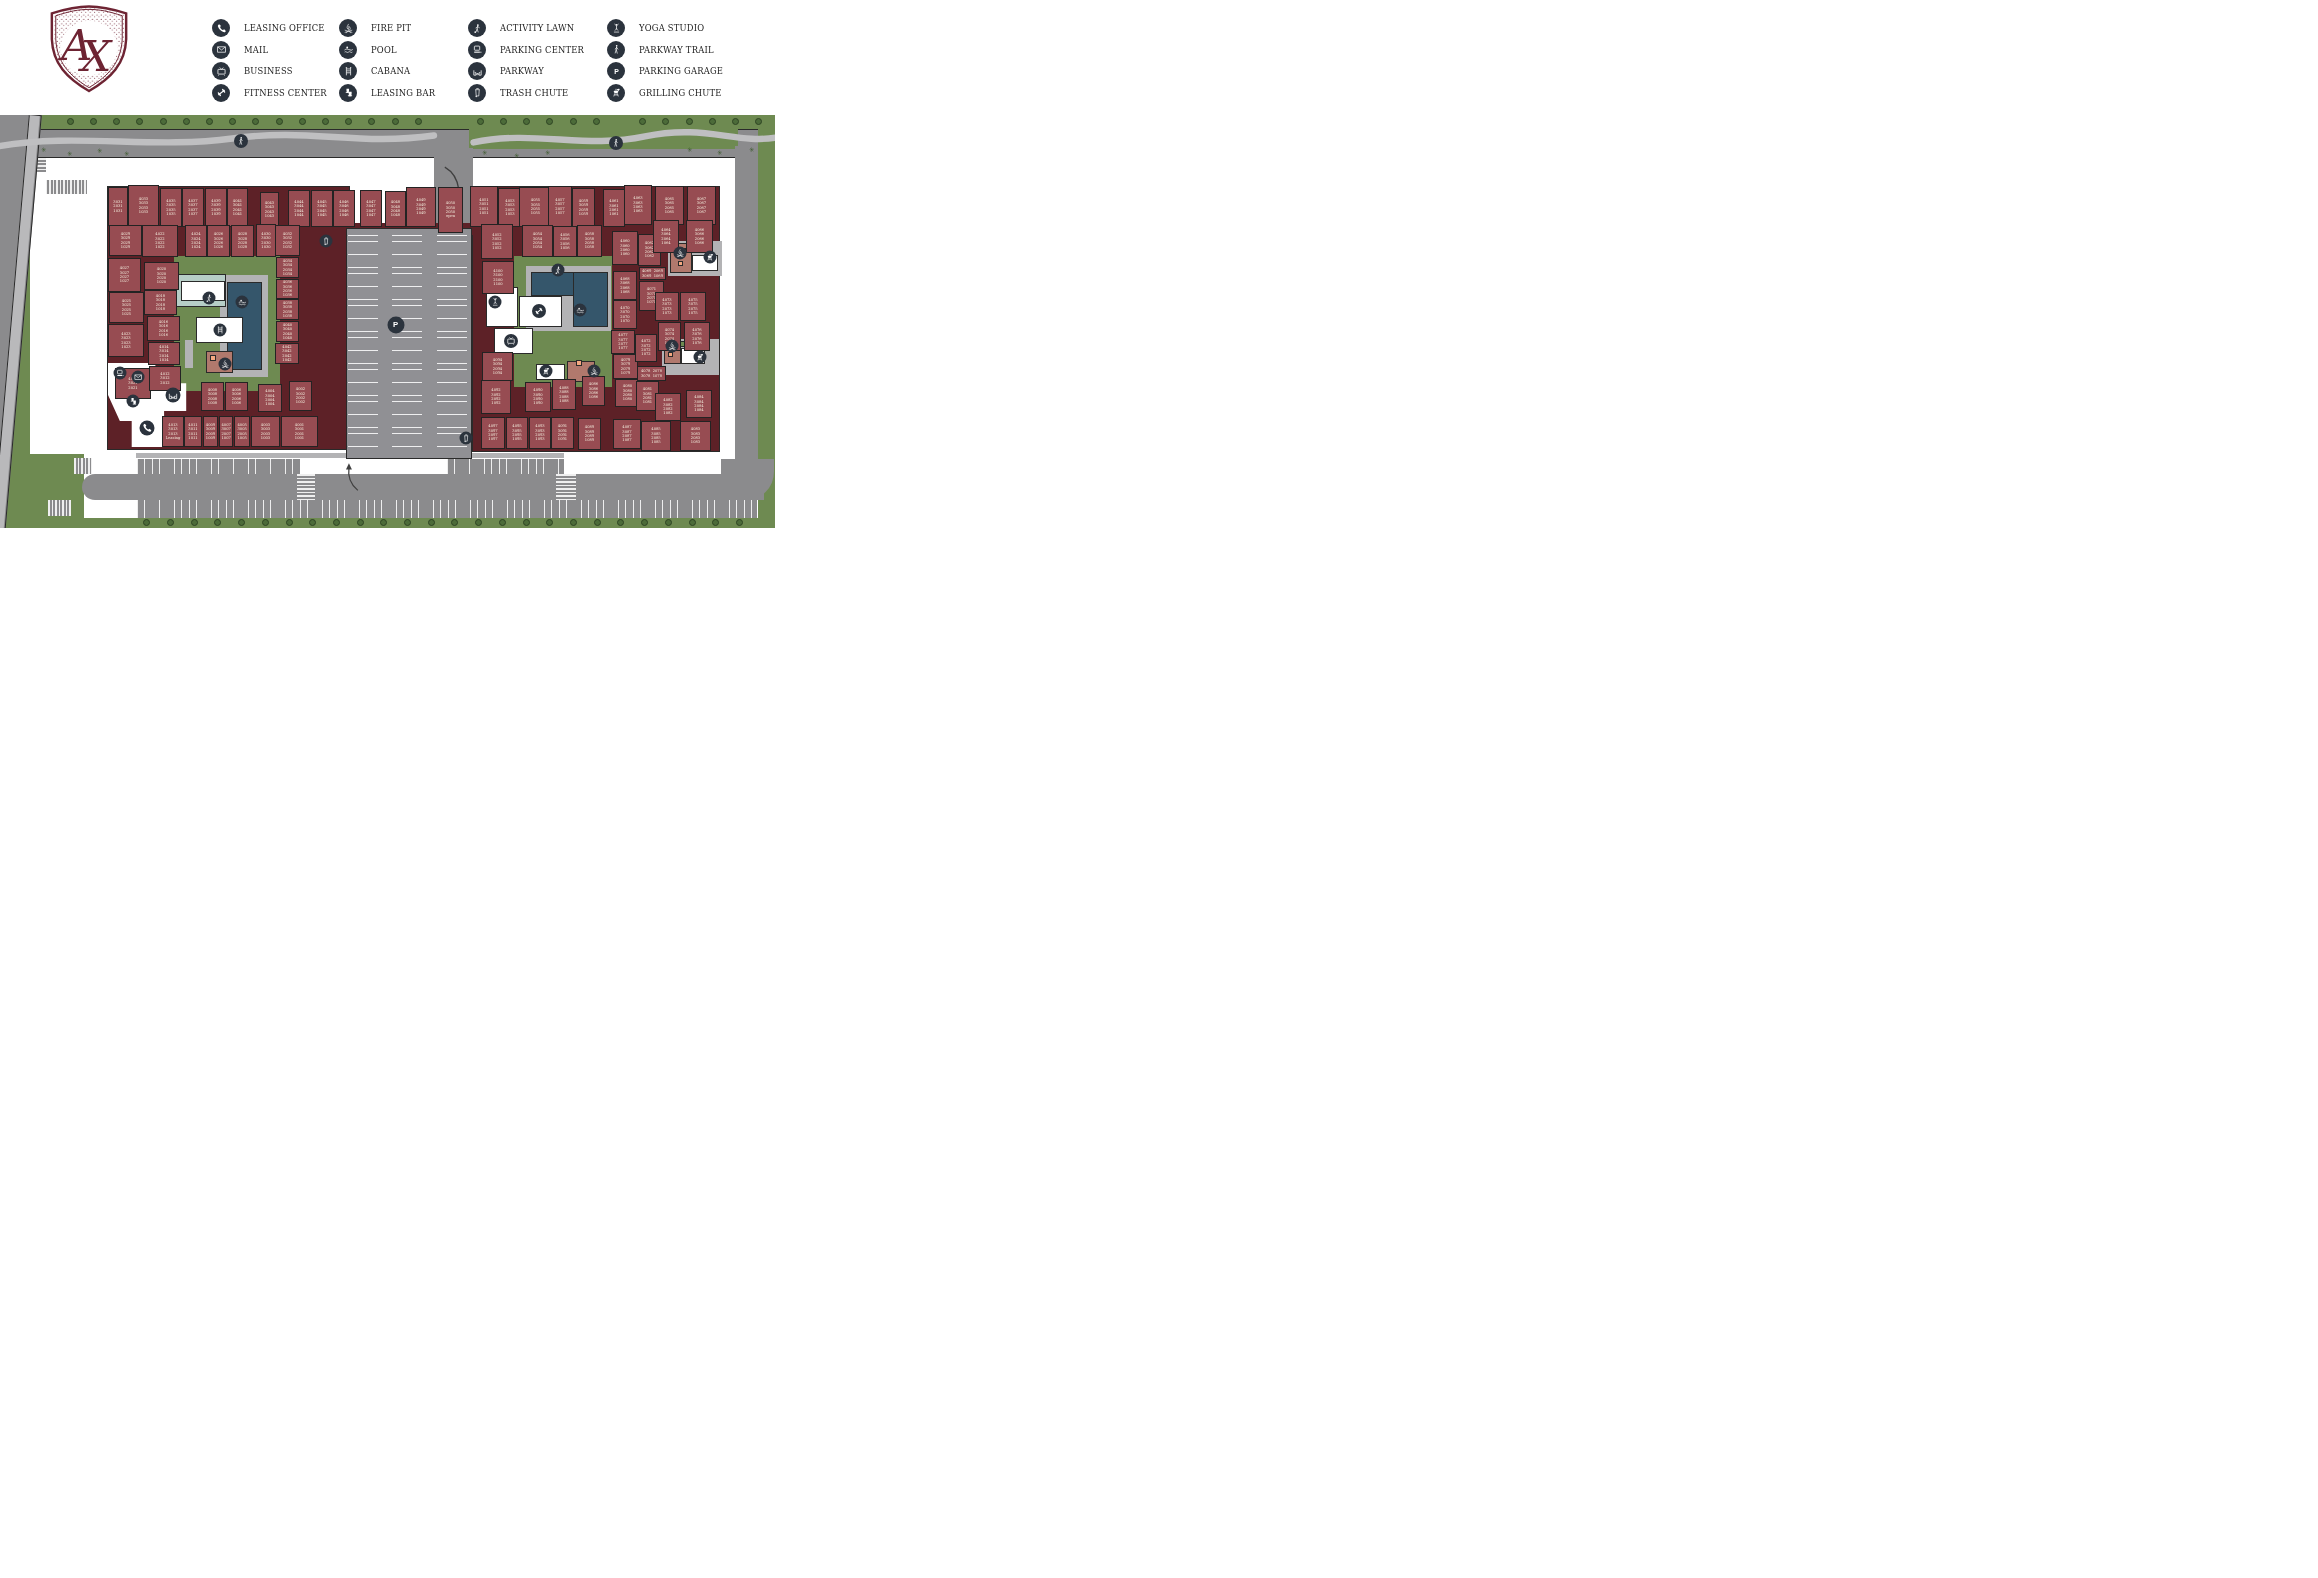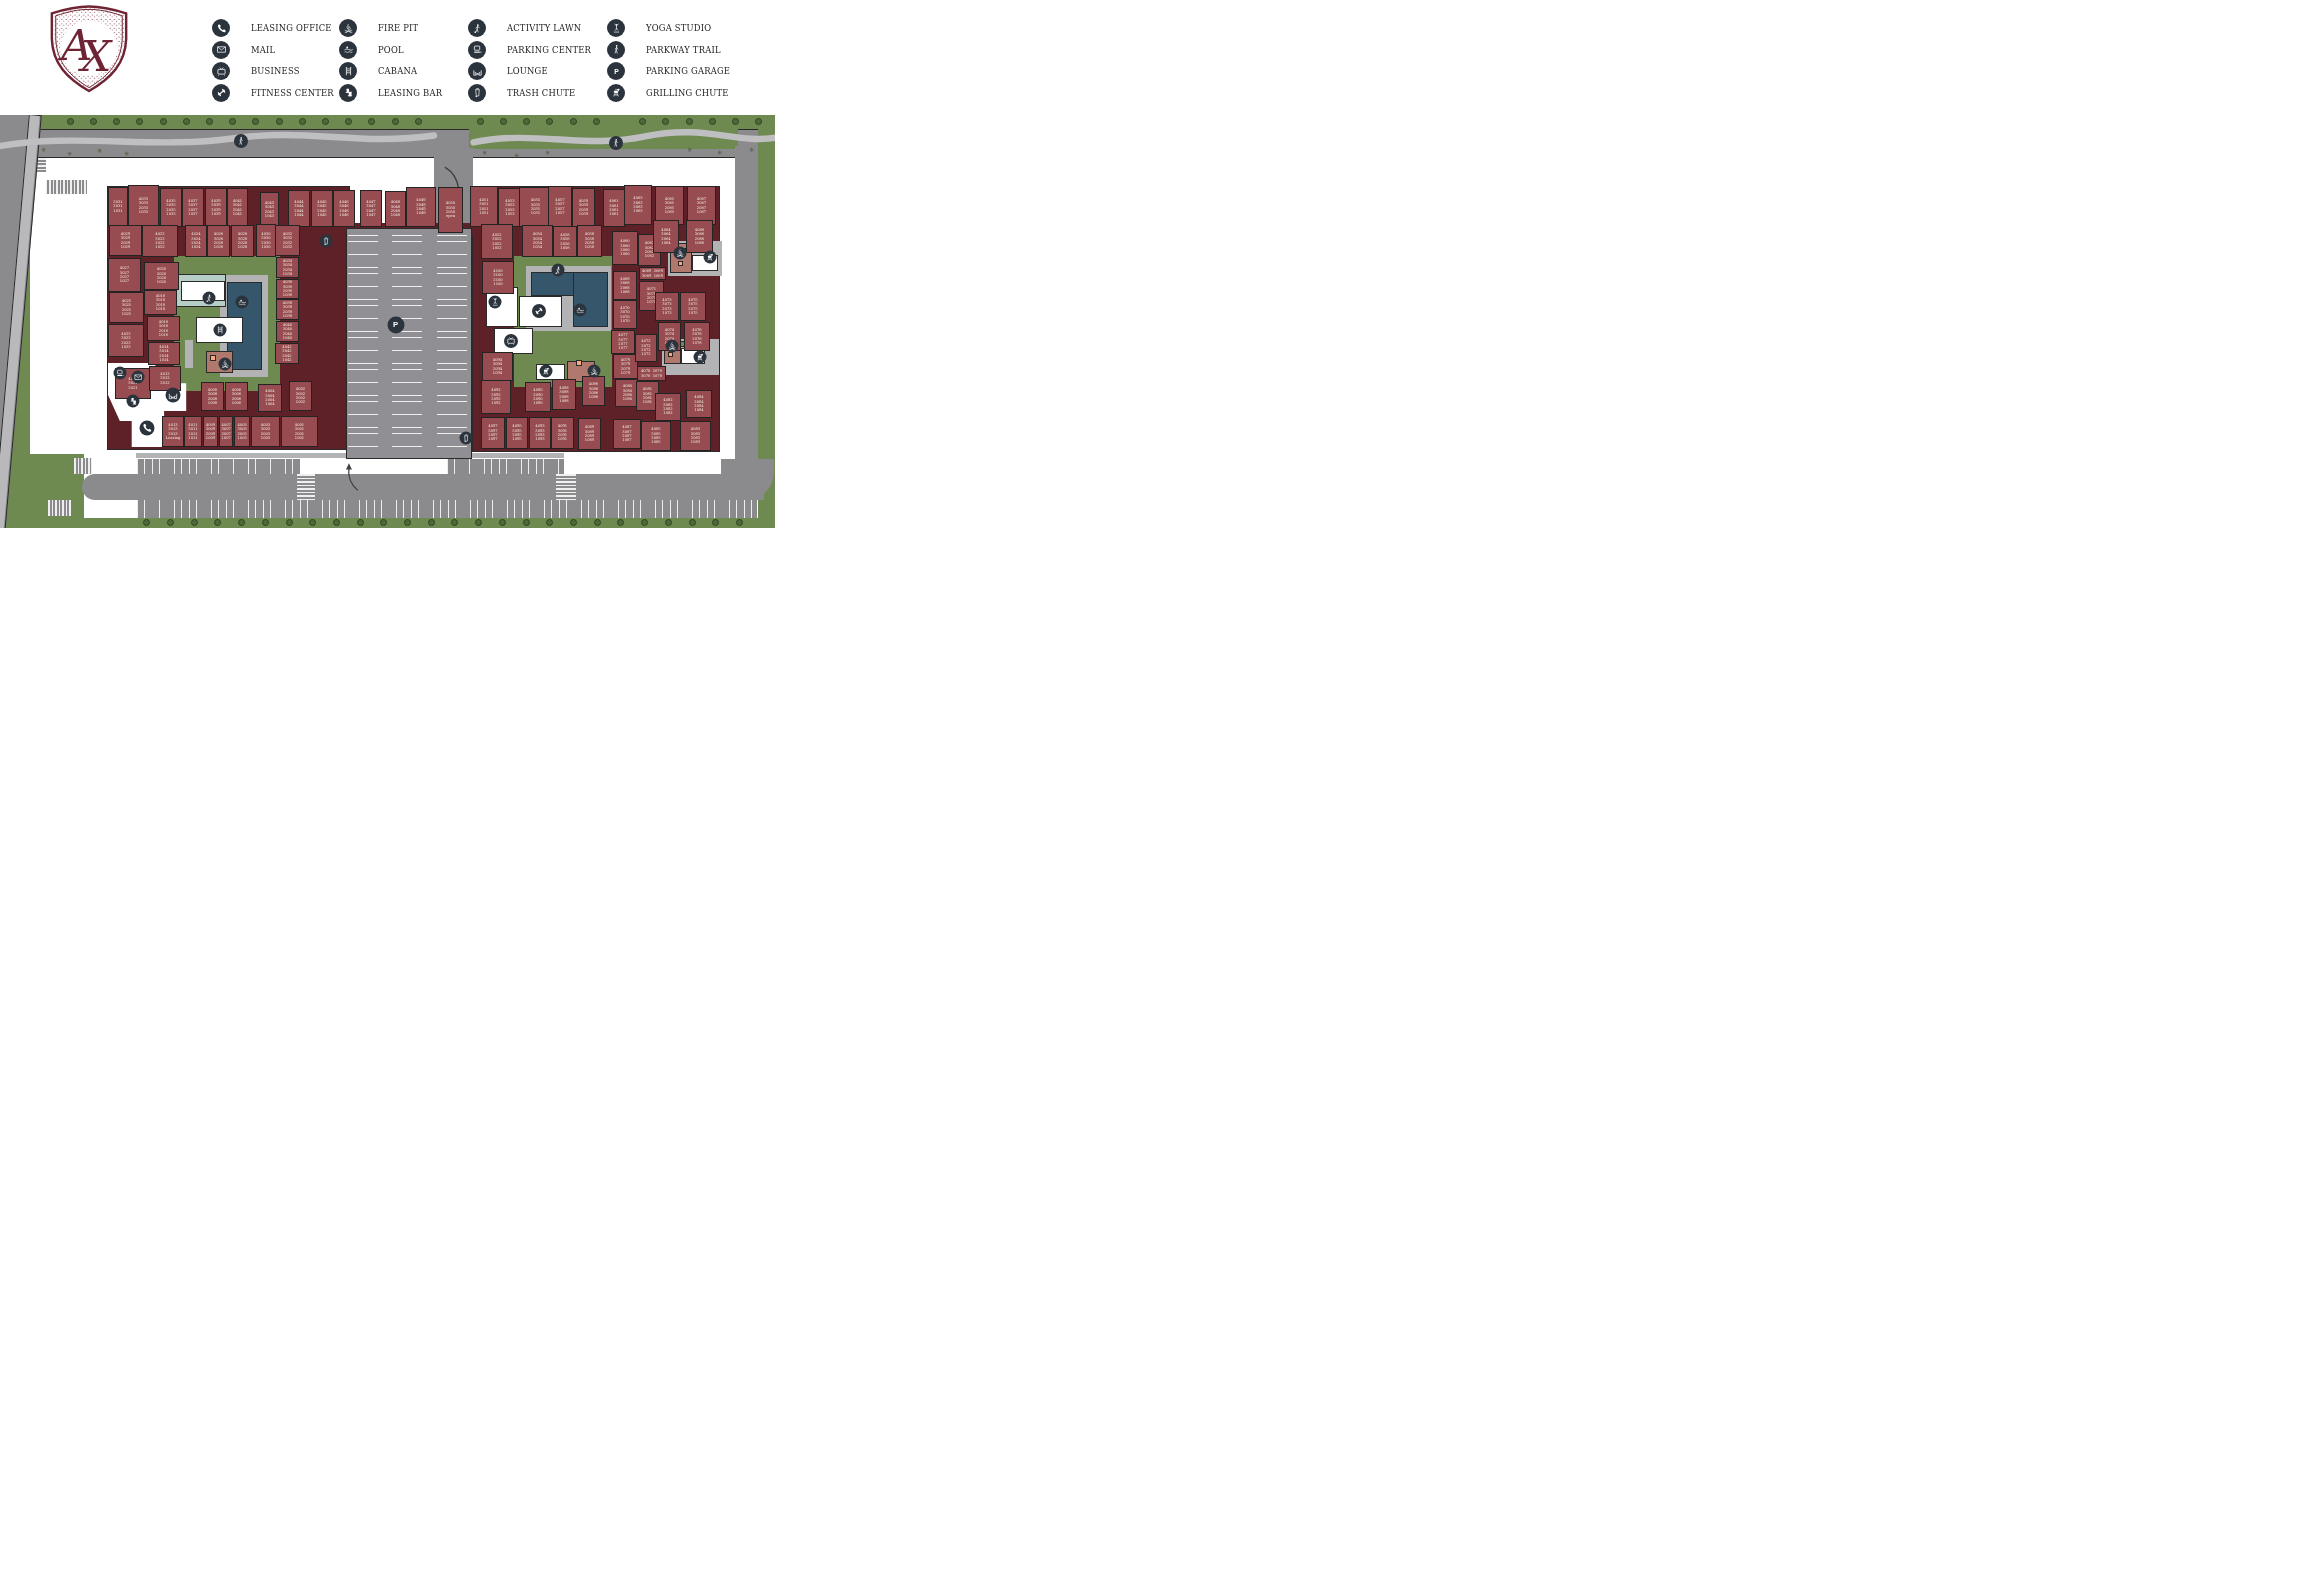--- a/index.html
+++ b/index.html
@@ -5,21 +5,21 @@
   html,body{margin:0;padding:0;background:#fff;}
   .page{position:relative;width:775px;height:528px;background:#ffffff;overflow:hidden;
         font-family:"DejaVu Serif", serif;}
   
   .header{position:absolute;left:0;top:0;width:775px;height:115px;background:#ffffff;z-index:40;}
   .logo{position:absolute;left:47px;top:5px;width:84px;height:88px;}
   .legend-col{position:absolute;top:19px;display:flex;flex-direction:column;}
   .legend-row{display:flex;align-items:center;height:18px;margin-bottom:3.5px;}
   .legend-icon{width:18px;height:18px;border-radius:50%;background:#2b333d;display:flex;
                align-items:center;justify-content:center;flex:0 0 18px;}
-  .legend-label{margin-left:21px;font-size:8.4px;letter-spacing:0.2px;color:#1b1b1b;white-space:nowrap;}
+  .legend-label{margin-left:14px;font-size:8.4px;letter-spacing:0.2px;color:#1b1b1b;white-space:nowrap;}
   
   .map{position:absolute;left:0;top:0;width:775px;height:528px;}
   .shape{position:absolute;box-sizing:border-box;}
   .bldg{position:absolute;box-sizing:border-box;background:#974c52;border:0.7px solid #232323;
         color:#f2ebdc;display:flex;flex-direction:column;align-items:center;justify-content:center;
         text-align:center;font-size:3.7px;line-height:1.18;white-space:pre;z-index:12;}
   .marker{position:absolute;background:#2b333d;border-radius:50%;display:flex;align-items:center;
           justify-content:center;transform:translate(-50%,-50%);z-index:20;}
   .tree{position:absolute;width:5.4px;height:5.4px;border-radius:50%;background:#4c6b39;
         border:0.5px solid #2e4423;z-index:18;}
@@ -561,21 +561,21 @@
               </svg>
             </span>
             <span class="legend-label">PARKING CENTER</span>
           </div>
           <div class="legend-row">
             <span class="legend-icon">
               <svg viewBox="0 0 24 24" width="11" height="11">
                 <path d="M4 9.4 V20 M4 20 H8.6 V14.6 H5.8 M20 9.4 V20 M20 20 H15.4 V14.6 H18.2 M10.6 20 V16.6 H13.4 V20" fill="none" stroke="#fff" stroke-width="1.7"></path>
               </svg>
             </span>
-            <span class="legend-label">LOUNGE</span>
+            <span class="legend-label">PARKWAY</span>
           </div>
           <div class="legend-row">
             <span class="legend-icon">
               <svg viewBox="0 0 24 24" width="11" height="11">
                 <path d="M9.4 3.4 h5.2 M7.2 5.8 h9.6 M8.2 5.8 L9.2 19.6 h5.6 L15.8 5.8" fill="none" stroke="#fff" stroke-width="1.5"></path>
                 <circle cx="9.2" cy="20.6" r="1.5" fill="#fff"></circle>
               </svg>
             </span>
             <span class="legend-label">TRASH CHUTE</span>
           </div>

